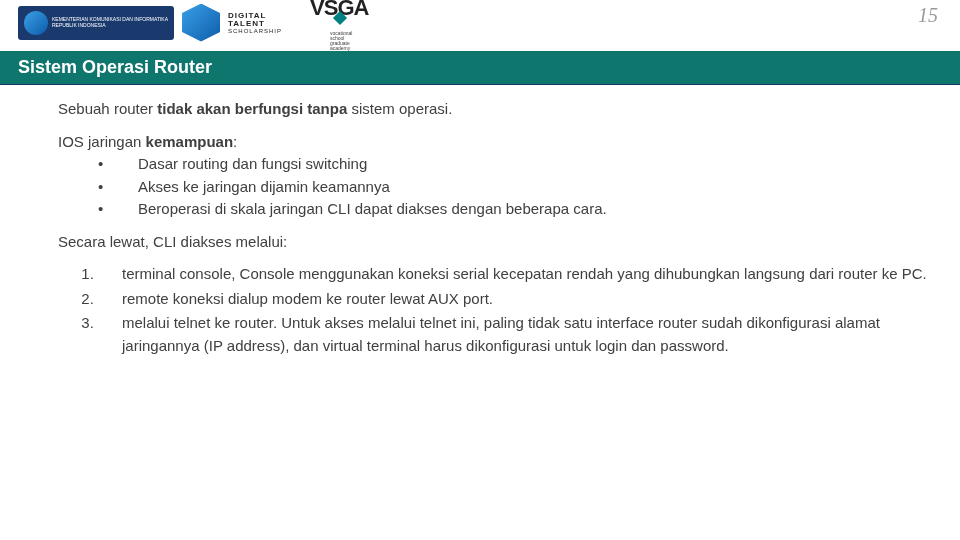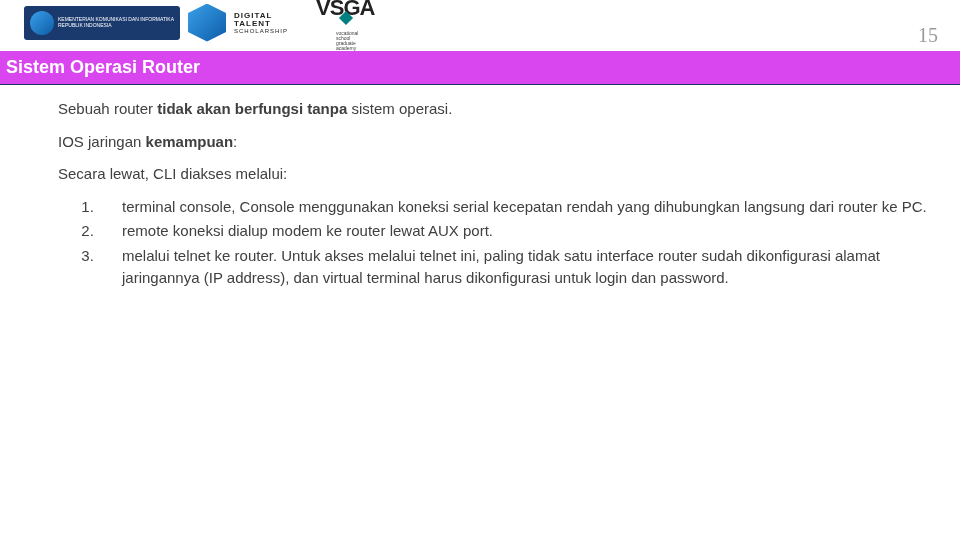--- a/index.html
+++ b/index.html
@@ -1,31 +1,31 @@
 <!DOCTYPE html>
 <html><head>
 <meta charset="utf-8">
 <style>
   * { margin: 0; padding: 0; box-sizing: border-box; }
   body { width: 960px; height: 540px; font-family: Verdana, Geneva, sans-serif; background: #fff; overflow: hidden; position: relative; }
-  .header { height: 45px; display: flex; align-items: center; padding: 0 24px; position: relative; }
+  .header { height: 45px; display: flex; align-items: center; padding: 0 12px; position: relative; margin-left: 6px; }
   .logo-group { display: flex; align-items: center; gap: 8px; }
   .logo { display: flex; align-items: center; }
   .kominfo { display: flex; align-items: center; background: #1a3a6e; height: 34px; padding: 0 6px; border-radius: 3px; }
   .kominfo-circle { width: 24px; height: 24px; border-radius: 50%; background: linear-gradient(135deg,#3aa0e8,#0d5ca8); margin-right: 4px; }
   .kominfo-text { color: #fff; font-size: 5px; line-height: 1.1; font-family: Arial; }
   .dts-cube { width: 38px; height: 38px; background: linear-gradient(135deg,#3aa0e8,#0d5ca8); clip-path: polygon(50% 0,100% 25%,100% 75%,50% 100%,0 75%,0 25%); }
   .dts-text { font-size: 8px; font-weight: bold; letter-spacing: 1px; color: #222; line-height: 1; }
   .dts-sub { font-size: 6px; letter-spacing: 1px; color: #222; }
   .vsga { display: flex; align-items: center; margin-left: 20px; flex-direction: column; }
   .vsga-big { font-size: 22px; font-weight: 900; color: #222; letter-spacing: -1px; }
   .vsga-diamond { width: 10px; height: 10px; background: teal; transform: rotate(45deg); margin-left: 2px; position: relative; top: -8px; }
   .vsga-small { font-size: 5px; color: #444; line-height: 1; margin-left: 4px; }
-  .page-num { position: absolute; right: 22px; top: 24px; font-size: 20px; color: #999; font-family: Verdana; }
-  .title-bar { background: #d946ef; color: #fff; margin: 6px 0 0 0; padding: 6px 6px; font-weight: bold; font-size: 18px; position: relative; }
+  .page-num { position: absolute; right: 22px; top: 4px; font-size: 20px; color: #999; font-family: Verdana; font-style: italic; }
+  .title-bar { background: #0f766e; color: #fff; margin: 6px 0 0 0; padding: 6px 18px; font-weight: bold; font-size: 18px; position: relative; }
   .title-bar::before { content:""; position:absolute; left:0; top:0; width:60px; height:100%; background:#17365d; z-index:-1; }
   .title-wrap { position: relative; }
   .title-wrap::before { content:""; position:absolute; left:0; right:0; height:2px; background:#17365d; bottom:-1px; }
   .content { padding: 14px 30px 0 58px; font-size: 15px; color: #404040; line-height: 1.5; }
   .row { margin-bottom: 10px; }
   .bold { font-weight: bold; }
   ul.bul { list-style: none; margin-left: 40px; }
   ul.bul li::before { content: "•"; display: inline-block; width: 40px; }
   ol.num { margin-left: 30px; padding-left: 10px; }
   ol.num li { padding-left: 24px; text-indent: -0px; margin-bottom: 2px; }
@@ -71,20 +71,25 @@
 
 <div class="content">
 
   <div class="row">
     <span>Sebuah router  </span><span class="bold">tidak akan berfungsi tanpa</span><span> sistem operasi.</span>
   </div>
 
 
   <div class="row">
     <span>IOS  jaringan </span><span class="bold">kemampuan</span><span>:</span>
+    <ul class="bul">
+      <li>Dasar routing dan fungsi switching</li>
+      <li>Akses ke jaringan dijamin keamannya</li>
+      <li>Beroperasi di skala jaringan CLI dapat diakses dengan beberapa cara.</li>
+    </ul>
   </div>
 
 
   <div class="row">Secara lewat, CLI diakses melalui:</div>
 
   <ol class="num">
     <li>terminal console, Console menggunakan koneksi serial kecepatan rendah yang dihubungkan langsung dari router ke PC.</li>
     <li>remote koneksi dialup modem ke router lewat AUX port.</li>
     <li>melalui telnet ke router. Untuk akses melalui telnet ini, paling tidak satu interface router sudah dikonfigurasi alamat jaringannya (IP address), dan virtual terminal harus dikonfigurasi untuk login dan password.</li>
   </ol>

